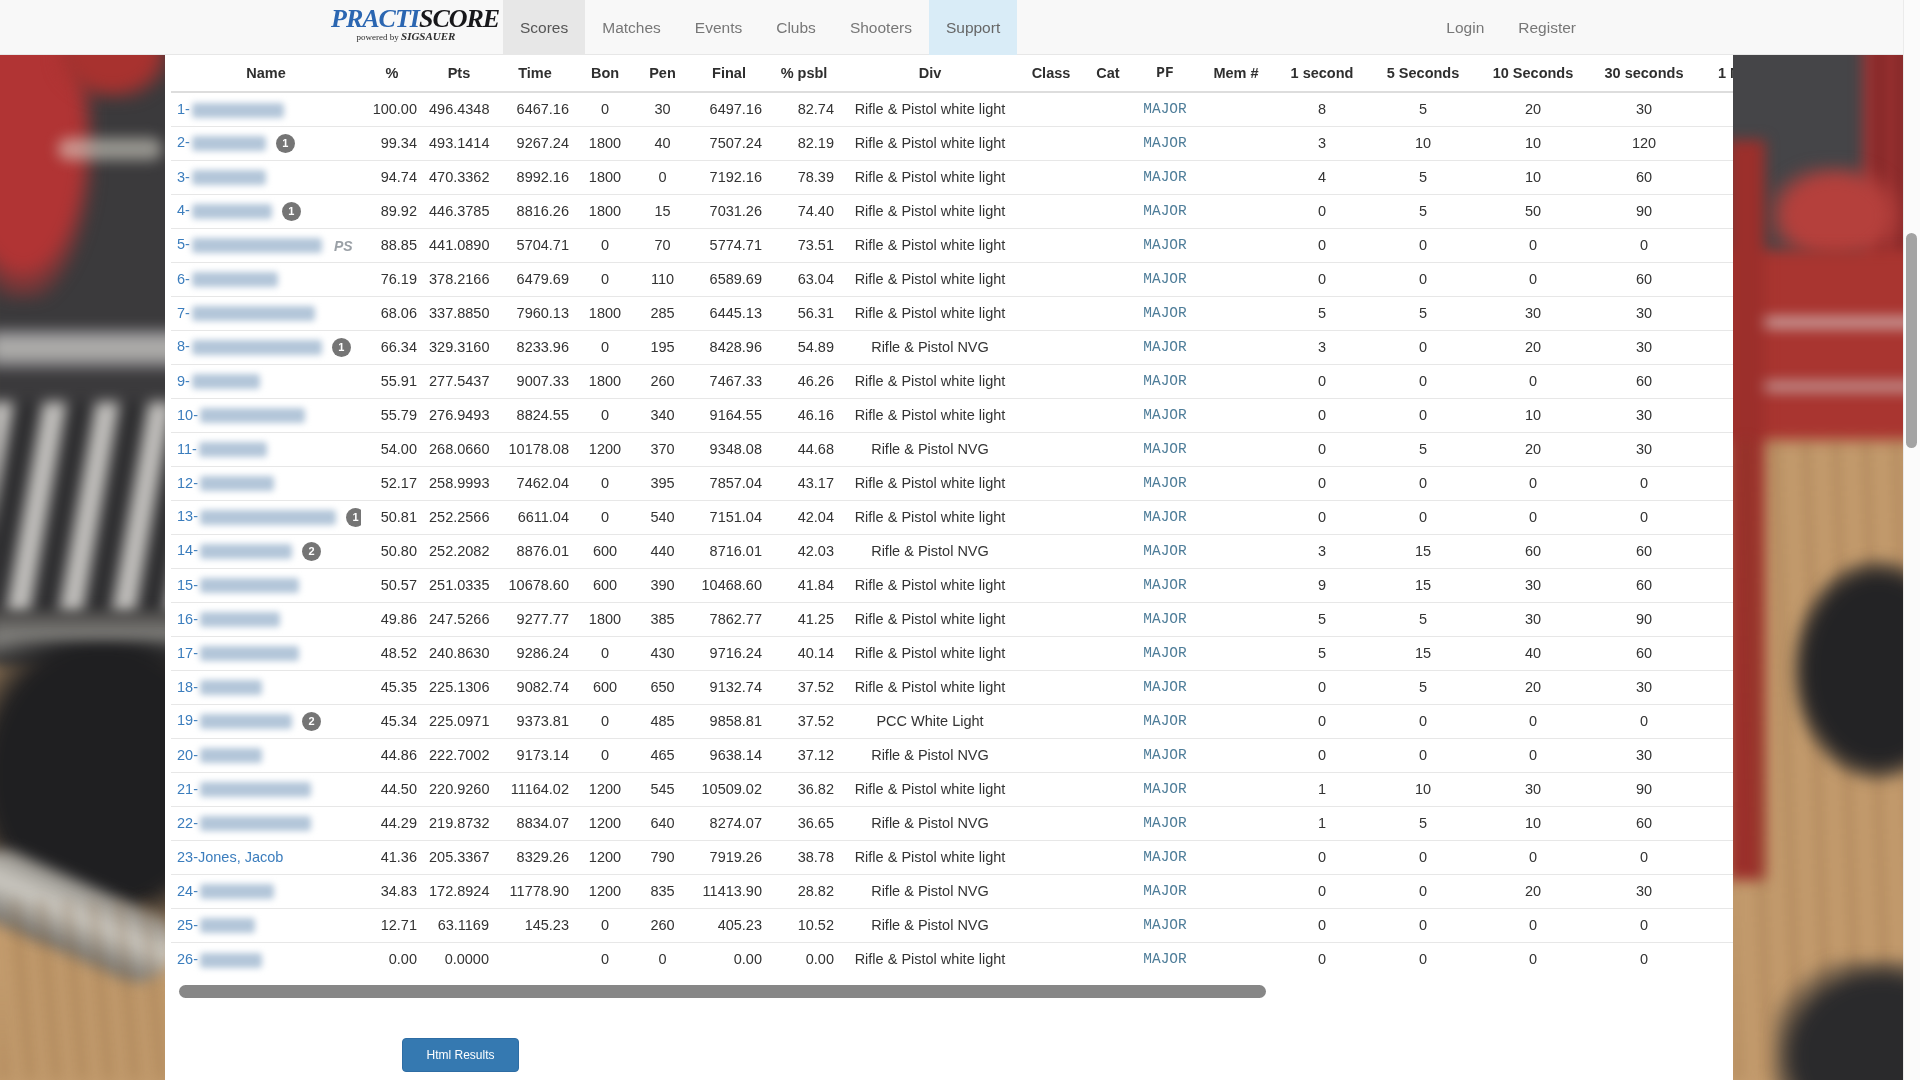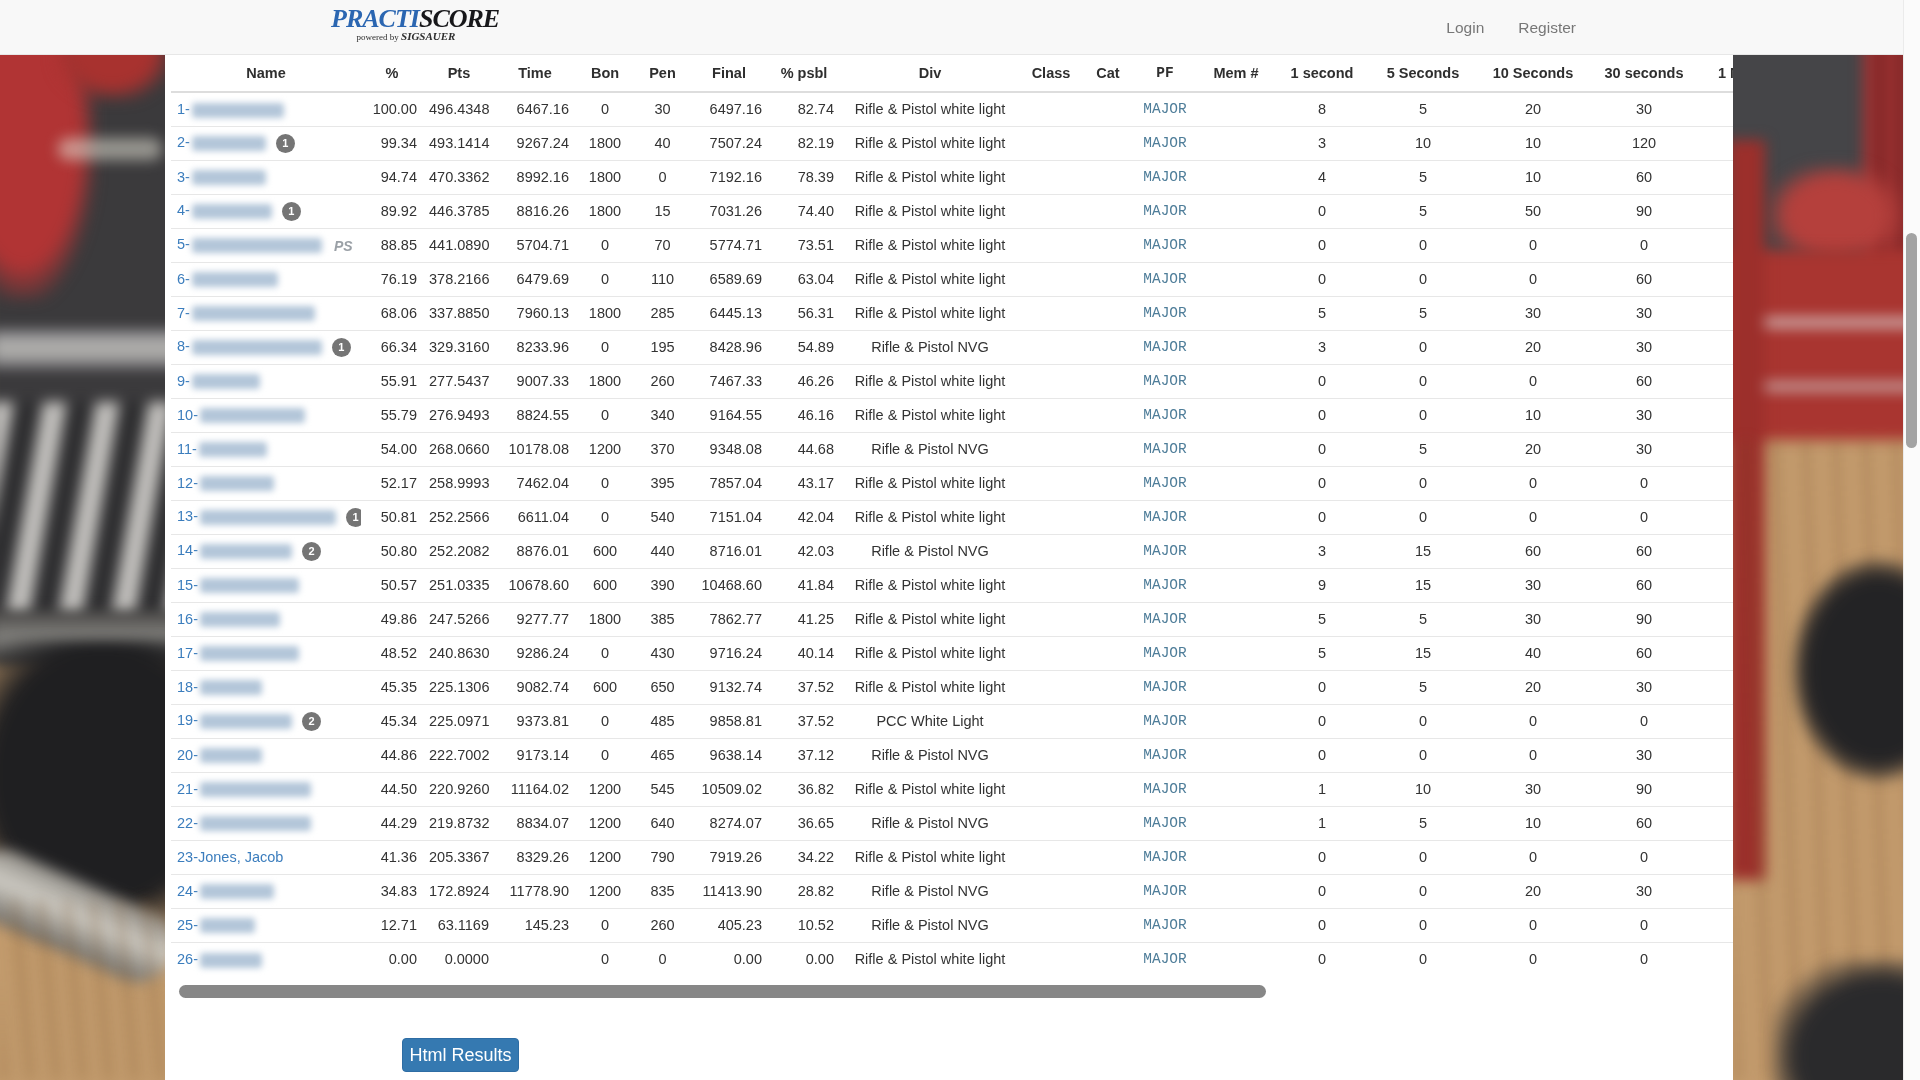--- a/index.html
+++ b/index.html
@@ -96,21 +96,21 @@
 
   .hscrollbar {
     position:absolute; left:14px; top:930px; width:1087px; height:13px;
     background:#878787; border-radius:7px; cursor:pointer;
   }
   .old-style { position:absolute; left:0; top:952px; width:590px; text-align:center;
     font-size:15px; color:#9a9a9a; }
   .html-btn {
     position:absolute; left:237px; top:983px; width:117px; height:34px;
     background:#3579b1; border:1px solid #2e6da4; border-radius:4px;
-    color:#ffffff; font-size:18px; font-family:"Liberation Sans",sans-serif; cursor:pointer;
+    color:#ffffff; font-size:12px; font-family:"Liberation Sans",sans-serif; cursor:pointer;
   }
 
   
   .vtrack { position:absolute; right:0; top:0; width:17px; height:1080px;
     background:#fbfbfb; border-left:1px solid #ebebeb; z-index:10; }
   .vthumb { position:absolute; right:3px; top:233px; width:11px; height:215px;
     background:#a3a3a3; border-radius:6px; cursor:pointer; }
 </style>
 </head>
 <body>
@@ -138,20 +138,28 @@
   <div class="blob bgr-grain"></div>
   <div class="blob bgr-wheel"></div>
   <div class="blob bgr-dark2"></div>
 </div>
 
 <div class="navbar">
   <div class="logo">
     <div class="logo-main"><span class="logo-practi">PRACTI</span><span class="logo-score">SCORE</span></div>
     <div class="logo-tag"><span>powered by </span><span class="sig">SIGSAUER</span></div>
   </div>
+  <div class="nav-menu">
+      <div class="nav-item active">Scores</div>
+      <div class="nav-item">Matches</div>
+      <div class="nav-item">Events</div>
+      <div class="nav-item">Clubs</div>
+      <div class="nav-item">Shooters</div>
+      <div class="nav-item hover">Support</div>
+    </div>
   <div class="nav-right">
       <div class="nav-item">Login</div>
       <div class="nav-item">Register</div>
     </div>
 </div>
 
 <div class="content">
   <table class="results">
     <thead>
         <tr>
@@ -617,21 +625,21 @@
           <td class="c-m1 a-center"></td>
         </tr>
         <tr>
           <td class="c-name a-left"><span class="name-link">23-Jones, Jacob</span></td>
           <td class="c-pct a-right">41.36</td>
           <td class="c-pts a-right">205.3367</td>
           <td class="c-time a-right">8329.26</td>
           <td class="c-bon a-center">1200</td>
           <td class="c-pen a-center">790</td>
           <td class="c-final a-right">7919.26</td>
-          <td class="c-psbl a-right">34.22</td>
+          <td class="c-psbl a-right">38.78</td>
           <td class="c-div a-center">Rifle &amp; Pistol white light</td>
           <td class="c-cls a-center"></td>
           <td class="c-cat a-center"></td>
           <td class="c-pf a-center"><span class="pf-link">MAJOR</span></td>
           <td class="c-mem a-center"></td>
           <td class="c-s1 a-center">0</td>
           <td class="c-s5 a-center">0</td>
           <td class="c-s10 a-center">0</td>
           <td class="c-s30 a-center">0</td>
           <td class="c-m1 a-center"></td>

